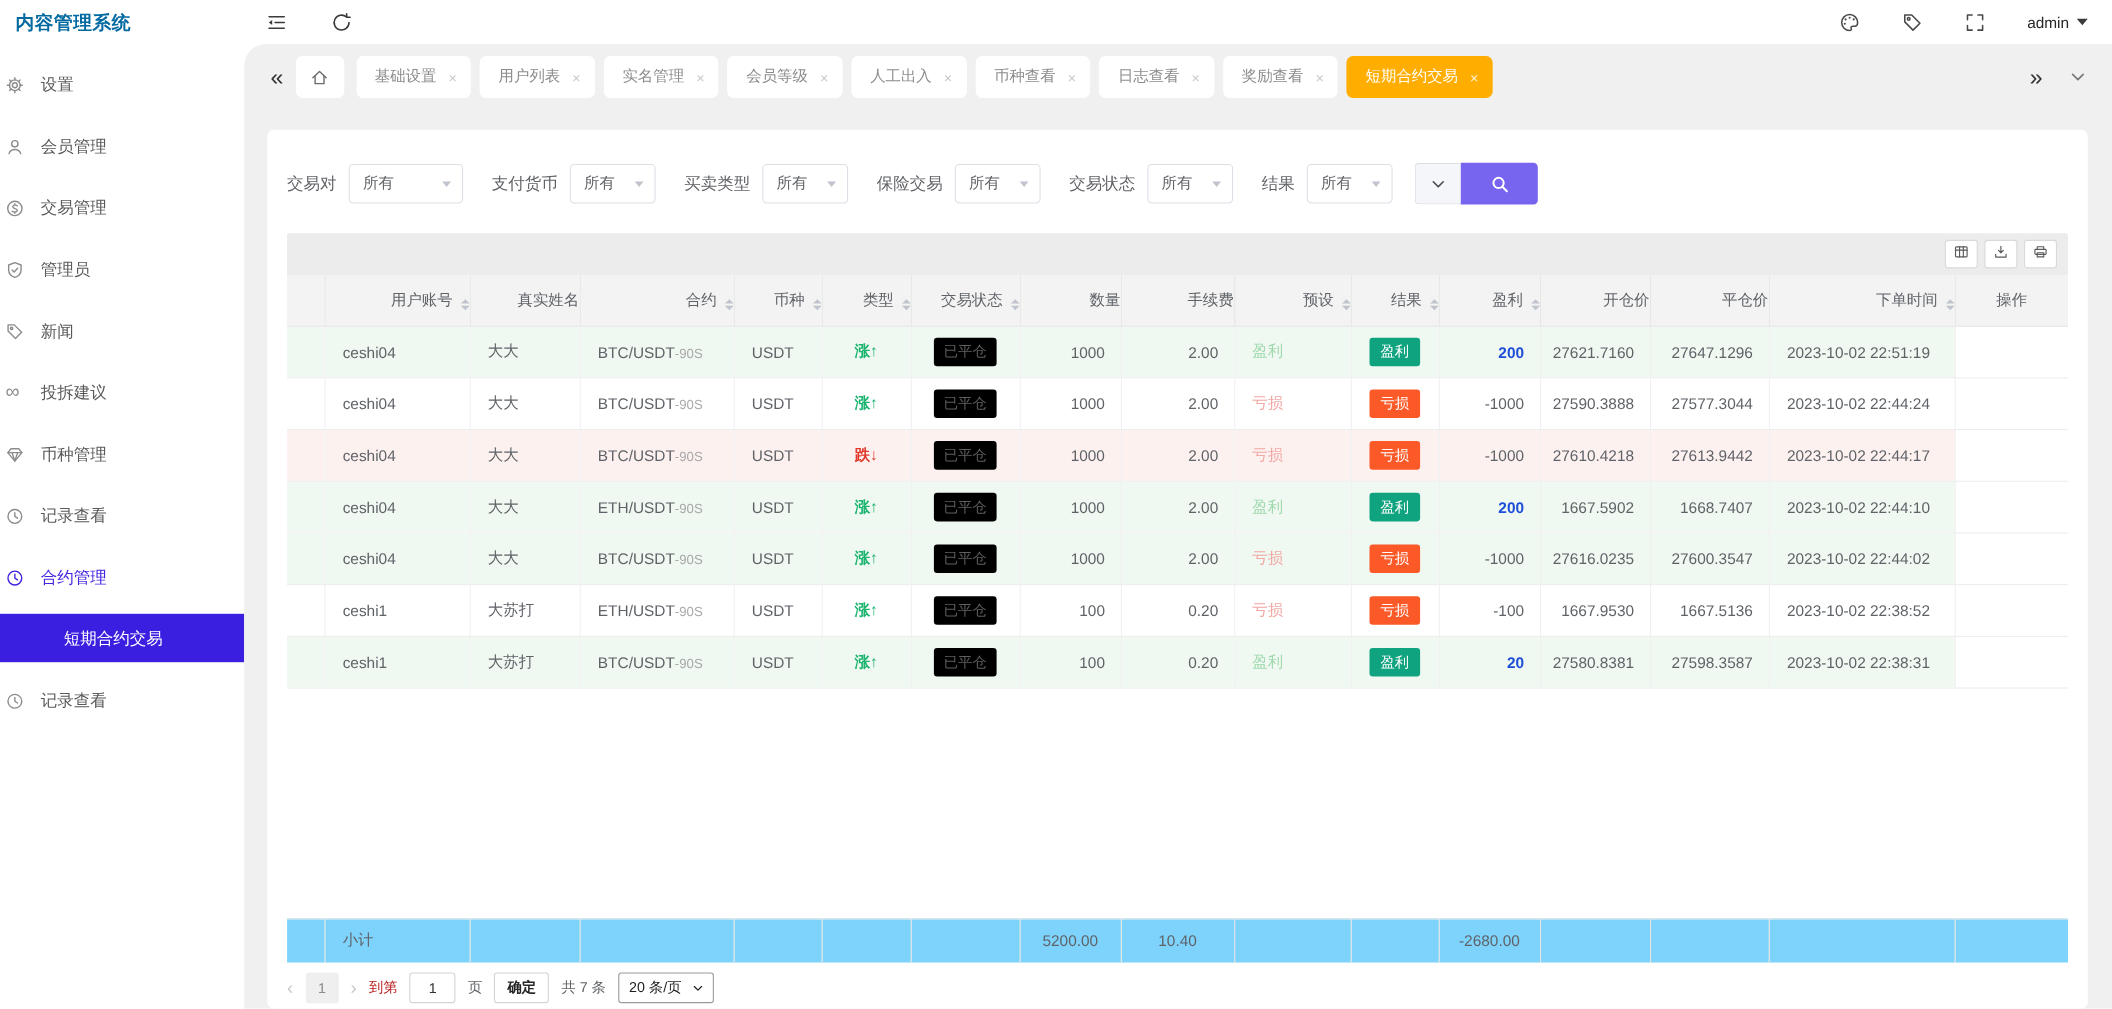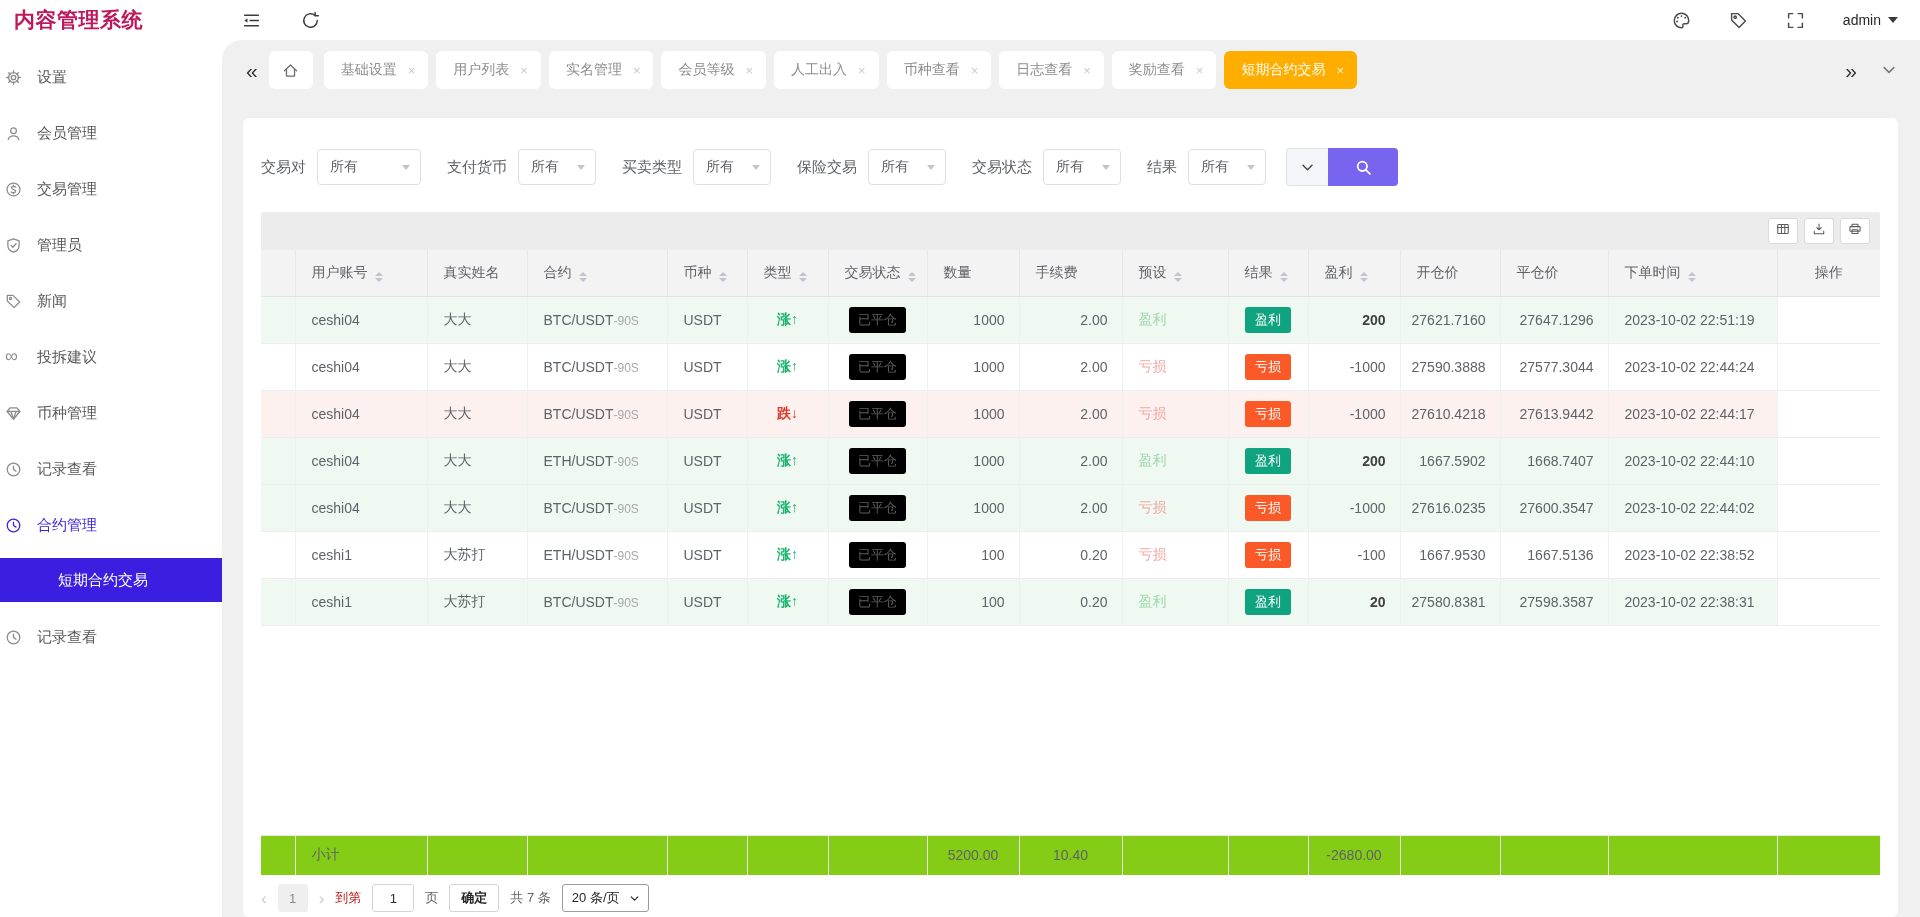--- a/index.html
+++ b/index.html
@@ -2,21 +2,21 @@
 <html><head>
 <meta charset="utf-8">
 <style>
   * { box-sizing: border-box; margin: 0; padding: 0; }
   html,body { width:1920px; height:917px; overflow:hidden; }
   body { font-family:"Liberation Sans","DejaVu Sans",sans-serif; background:#f0f0f0; color:#303133; }
   .app { display:flex; flex-direction:column; height:100%; }
 
   
   .app-header { height:40px; background:#fff; display:flex; align-items:center; padding:0 22px 0 14px; flex:none; }
-  .app-title { font-size:21px; font-weight:bold; color:#be185d; width:206px; letter-spacing:.5px; }
+  .app-title { font-size:17px; font-weight:bold; color:#0369a1; width:206px; letter-spacing:.5px; }
   .header-tools { display:flex; align-items:center; gap:40px; margin-left:22px; }
   .hicon { width:19px; height:19px; color:#3a3a3a; display:inline-flex; cursor:pointer; }
   .hicon svg { width:100%; height:100%; }
   .header-right { margin-left:auto; display:flex; align-items:center; gap:38px; }
   .header-right .hicon { color:#4a4a4a; }
   .user-menu { display:flex; align-items:center; gap:7px; font-size:14px; color:#262626; cursor:pointer; }
   .caret-dark { width:0; height:0; border-left:5px solid transparent; border-right:5px solid transparent; border-top:6px solid #3a3a3a; }
 
   
   .body-row { flex:1; display:flex; min-height:0; background:#fff; }
@@ -61,21 +61,21 @@
   .search-btn { width:70px; height:38px; background:#7765f0; border:none; border-radius:0 4px 4px 0; display:flex; align-items:center; justify-content:center; cursor:pointer; color:#fff; }
   .search-btn svg { width:17px; height:17px; }
 
   
   .table-wrap { margin-top:26px; flex:none; }
   .table-toolbar { height:38px; background:#ececec; display:flex; align-items:center; justify-content:flex-end; gap:6px; padding-right:10px; border-radius:2px 2px 0 0; }
   .tbtn { width:30px; height:26px; background:#fff; border:1px solid #d9d9d9; border-radius:3px; display:flex; align-items:center; justify-content:center; color:#5a5a5a; cursor:pointer; }
   .tbtn svg { width:14px; height:14px; }
 
   table { width:100%; border-collapse:collapse; table-layout:fixed; font-size:14px; color:#5f6368; }
-  thead th { height:46px; background:#f3f3f3; font-weight:normal; text-align:left; padding-left:16px; border-bottom:1px solid #e2e2e2; border-right:1px solid #e7e7e7; color:#5f6368; white-space:nowrap; }
+  thead th { height:46px; background:#f3f3f3; font-weight:normal; text-align:right; padding-left:16px; border-bottom:1px solid #e2e2e2; border-right:1px solid #e7e7e7; color:#5f6368; white-space:nowrap; }
   thead th.op-col { text-align:center; padding-left:0; border-right:none; }
   thead th:first-child { padding-left:0; }
   .sort { display:inline-flex; flex-direction:column; gap:2px; margin-left:7px; vertical-align:1px; }
   .sort i { width:0; height:0; border-left:4px solid transparent; border-right:4px solid transparent; }
   .sort .up { border-bottom:4px solid #c0c4cc; }
   .sort .dn { border-top:4px solid #c0c4cc; }
 
   tbody td { height:47px; border-bottom:1px solid #ededed; border-right:1px solid #f0f0f0; padding-left:16px; white-space:nowrap; overflow:hidden; }
   tbody td.num { text-align:right; padding-left:0; padding-right:14px; }
   tbody td.ctr { text-align:center; padding-left:0; }
@@ -85,24 +85,24 @@
   tbody td.op-cell { background:#fff !important; border-left:1px solid #e4e4e4; border-right:none; }
   .suffix { color:#a9a9a9; font-size:12px;text-align:center; }
   .type-up { color:#1cb46f; font-weight:bold; }
   .type-down { color:#e0392b; font-weight:bold; }
   .flat-badge { display:inline-block; background:#000000; color:#5f5f5f; font-size:13px; padding:4px 9px; border-radius:3px; }
   .preset-win { color:#9fd9ad; }
   .preset-loss { color:#f2a8a4; }
   .badge { display:inline-block; color:#fff; font-size:13px; padding:4px 10px; border-radius:3px; }
   .badge.win { background:#10a37f; }
   .badge.loss { background:#fb5a28; }
-  td.profit-win { color:#404040; font-weight:bold; }
+  td.profit-win { color:#1d4ed8; font-weight:bold; }
 
   tfoot .spacer-row td { height:210px; background:#fff; border:none; }
-  tfoot .subtotal-row td { height:40px; background:#84cc16; border-right:1px solid #e4e4e4; border-top:1px solid #e7e7e7; color:#5f6368; padding-left:16px; }
+  tfoot .subtotal-row td { height:40px; background:#7dd3fc; border-right:1px solid #e4e4e4; border-top:1px solid #e7e7e7; color:#5f6368; padding-left:16px; }
   tfoot .subtotal-row td.ctr { text-align:center; padding-left:0; }
   tfoot .subtotal-row td:last-child { border-right:none; }
 
   
   .pagination { display:flex; align-items:center; gap:11px; margin-top:9px; font-size:13px; color:#606266; flex:none; }
   .pg-arrow { color:#c7c9cc; font-size:17px; cursor:pointer; line-height:1; }
   .pg-num { min-width:30px; height:28px; background:#efefef; border-radius:3px; display:flex; align-items:center; justify-content:center; color:#8a8a8a; cursor:pointer; }
   .goto-label { color:#b91c1c; }
   .goto-input { width:42px; height:28px; border:1px solid #d5d5d5; border-radius:3px; text-align:center; font-size:13px; color:#303133; font-family:inherit; }
   .confirm-btn { height:28px; padding:0 11px; background:#fff; border:1px solid #d5d5d5; border-radius:3px; font-size:13px; font-weight:bold; color:#262626; cursor:pointer; font-family:inherit; }

